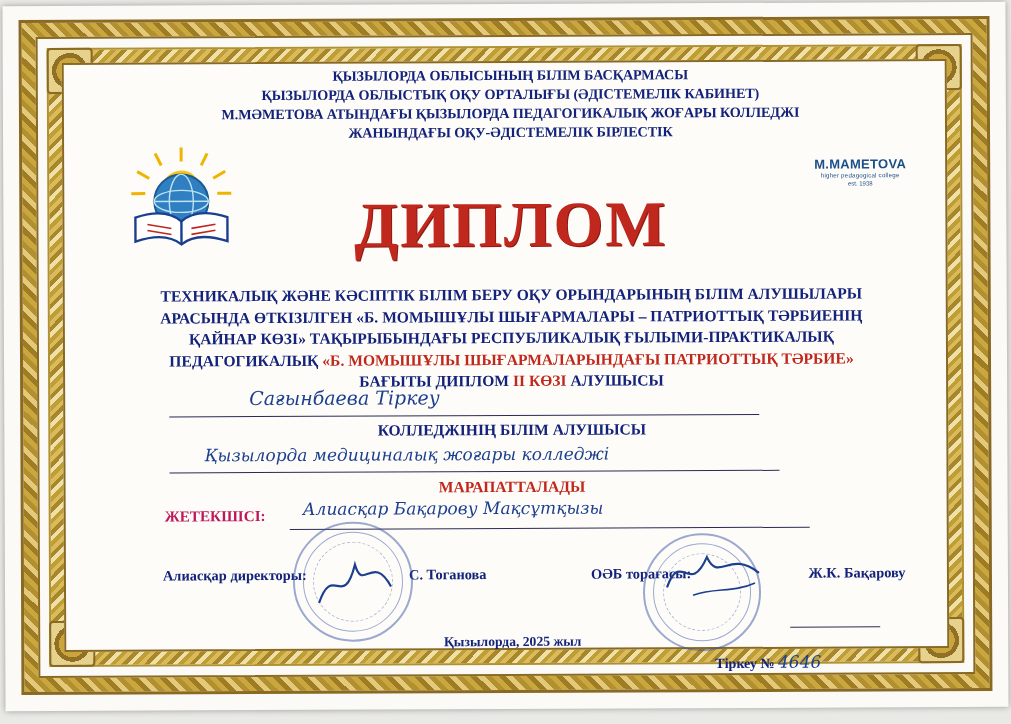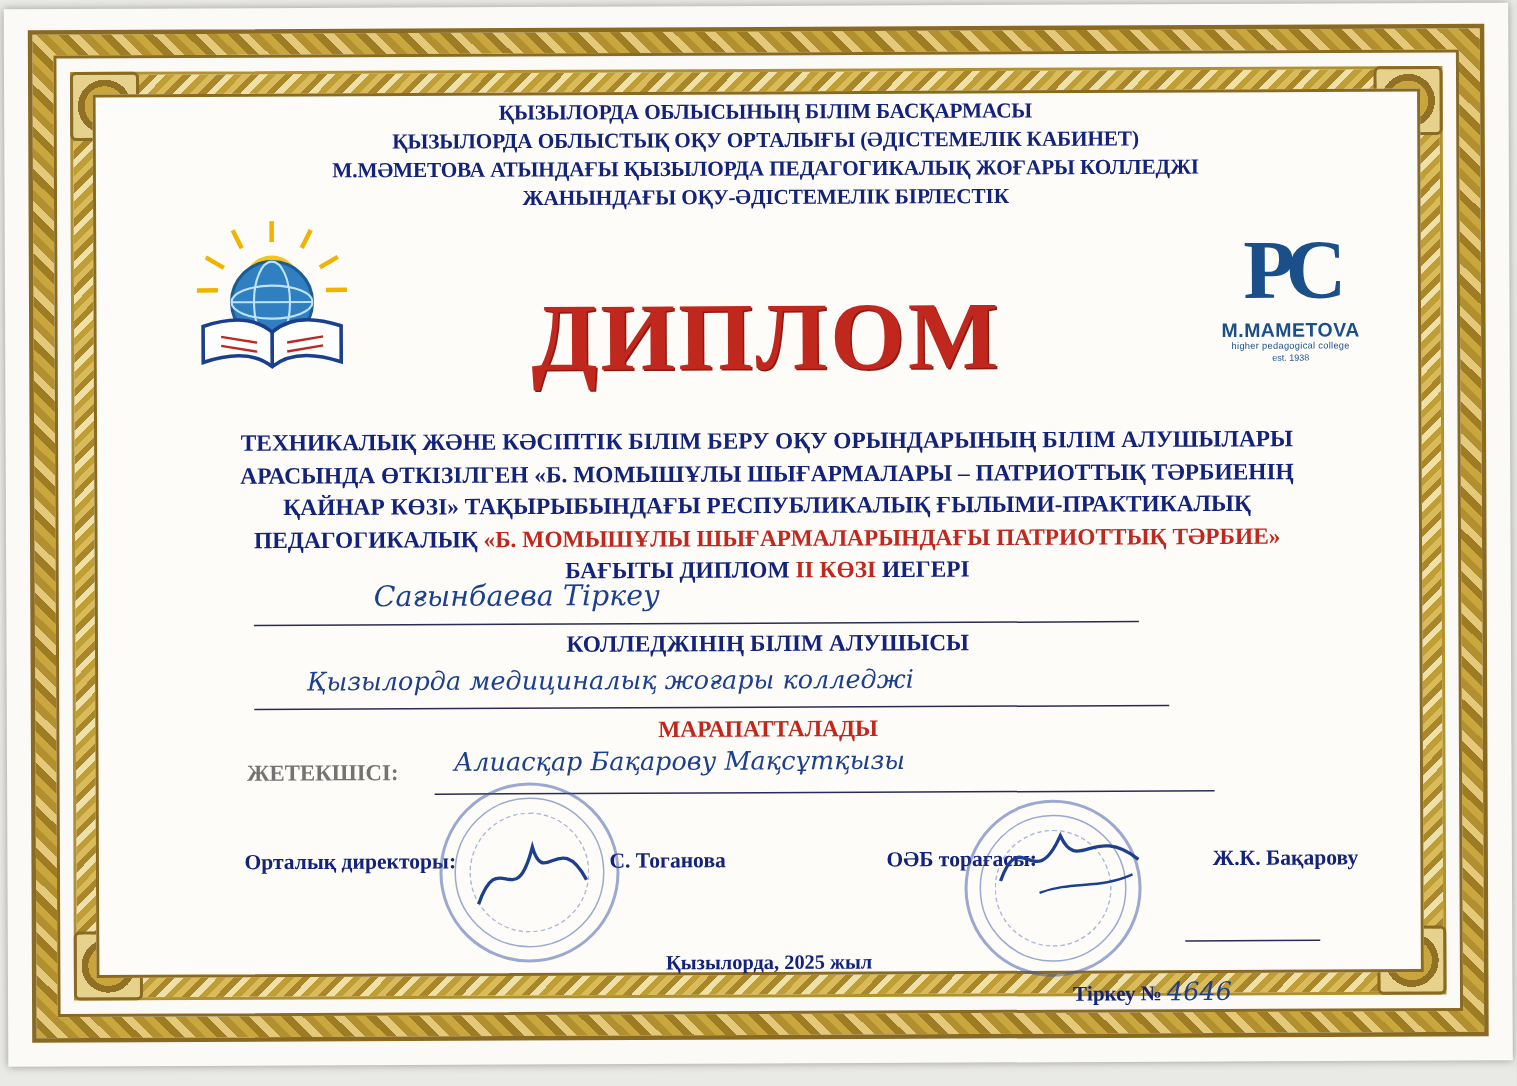--- a/index.html
+++ b/index.html
@@ -172,21 +172,21 @@
     font-weight: bold;
     font-size: 15.6px;
     color: #13227a;
   }
   .center-label.redlab { color: #c0271d; }
 
   .sup-label {
     position: absolute;
     font-weight: bold;
     font-size: 15.2px;
-    color: #737373;
+    color: #be185d;
   }
 
   .sign-row {
     position: absolute;
     font-weight: bold;
     font-size: 14.4px;
     color: #13227a;
     white-space: nowrap;
   }
 
@@ -297,56 +297,55 @@
           <g stroke="#c0271d" stroke-width="1.6">
             <line x1="22" y1="79" x2="46" y2="83"></line>
             <line x1="22" y1="85" x2="46" y2="89"></line>
             <line x1="66" y1="83" x2="90" y2="79"></line>
             <line x1="66" y1="89" x2="90" y2="85"></line>
           </g>
         </svg>
       </div>
 
       <div class="logo-rc">
-        <div class="rc-mark">PC</div>
         <div class="rc-name">M.MAMETOVA</div>
         <div class="rc-sub">higher pedagogical college</div>
         <div class="rc-est">est. 1938</div>
       </div>
 
       <div class="diploma-word">ДИПЛОМ</div>
 
       <div class="body-block">
         <div class="row">ТЕХНИКАЛЫҚ ЖӘНЕ КӘСІПТІК БІЛІМ БЕРУ ОҚУ ОРЫНДАРЫНЫҢ БІЛІМ АЛУШЫЛАРЫ</div>
         <div class="row">АРАСЫНДА ӨТКІЗІЛГЕН «Б. МОМЫШҰЛЫ ШЫҒАРМАЛАРЫ – ПАТРИОТТЫҚ ТӘРБИЕНІҢ</div>
         <div class="row">ҚАЙНАР КӨЗІ» ТАҚЫРЫБЫНДАҒЫ РЕСПУБЛИКАЛЫҚ ҒЫЛЫМИ-ПРАКТИКАЛЫҚ</div>
         <div class="row">
           <span>ПЕДАГОГИКАЛЫҚ </span><span class="red">«Б. МОМЫШҰЛЫ ШЫҒАРМАЛАРЫНДАҒЫ ПАТРИОТТЫҚ ТӘРБИЕ»</span>
         </div>
         <div class="row">
-          <span>БАҒЫТЫ ДИПЛОМ  </span><span class="red">ІІ КӨЗІ</span><span> ИЕГЕРІ</span>
+          <span>БАҒЫТЫ ДИПЛОМ  </span><span class="red">ІІ КӨЗІ</span><span> АЛУШЫСЫ</span>
         </div>
       </div>
 
       <div class="hw" style="left:175px; top:320px; font-size:19px;">Сағынбаева Тіркеу</div>
       <div class="hand-line" style="left:95px; top:349px; width:590px;"></div>
 
       <div class="center-label" style="top:355px;">КОЛЛЕДЖІНІҢ БІЛІМ АЛУШЫСЫ</div>
 
       <div class="hw" style="left:130px; top:378px; font-size:17px;">Қызылорда медициналық жоғары колледжі</div>
       <div class="hand-line" style="left:95px; top:405px; width:610px;"></div>
 
       <div class="center-label redlab" style="top:412px;">МАРАПАТТАЛАДЫ</div>
 
       <div class="sup-label" style="left:90px; top:440px;">ЖЕТЕКШІСІ:</div>
       <div class="hw" style="left:228px; top:432px; font-size:17px;">Алиасқар Бақарову Мақсұтқызы</div>
       <div class="hand-line" style="left:215px; top:462px; width:520px;"></div>
 
       <div class="sign-row" style="left:88px; top:500px;">
-        <span>Орталық  директоры:</span>
+        <span>Алиасқар  директоры:</span>
         <span style="display:inline-block;width:95px;"></span>
         <span>С. Тоганова</span>
       </div>
 
       <div class="sign-row" style="left:516px; top:500px;">
         <span>ОӘБ торағасы:</span>
         <span style="display:inline-block;width:110px;"></span>
         <span>Ж.К. Бақарову</span>
       </div>
 

